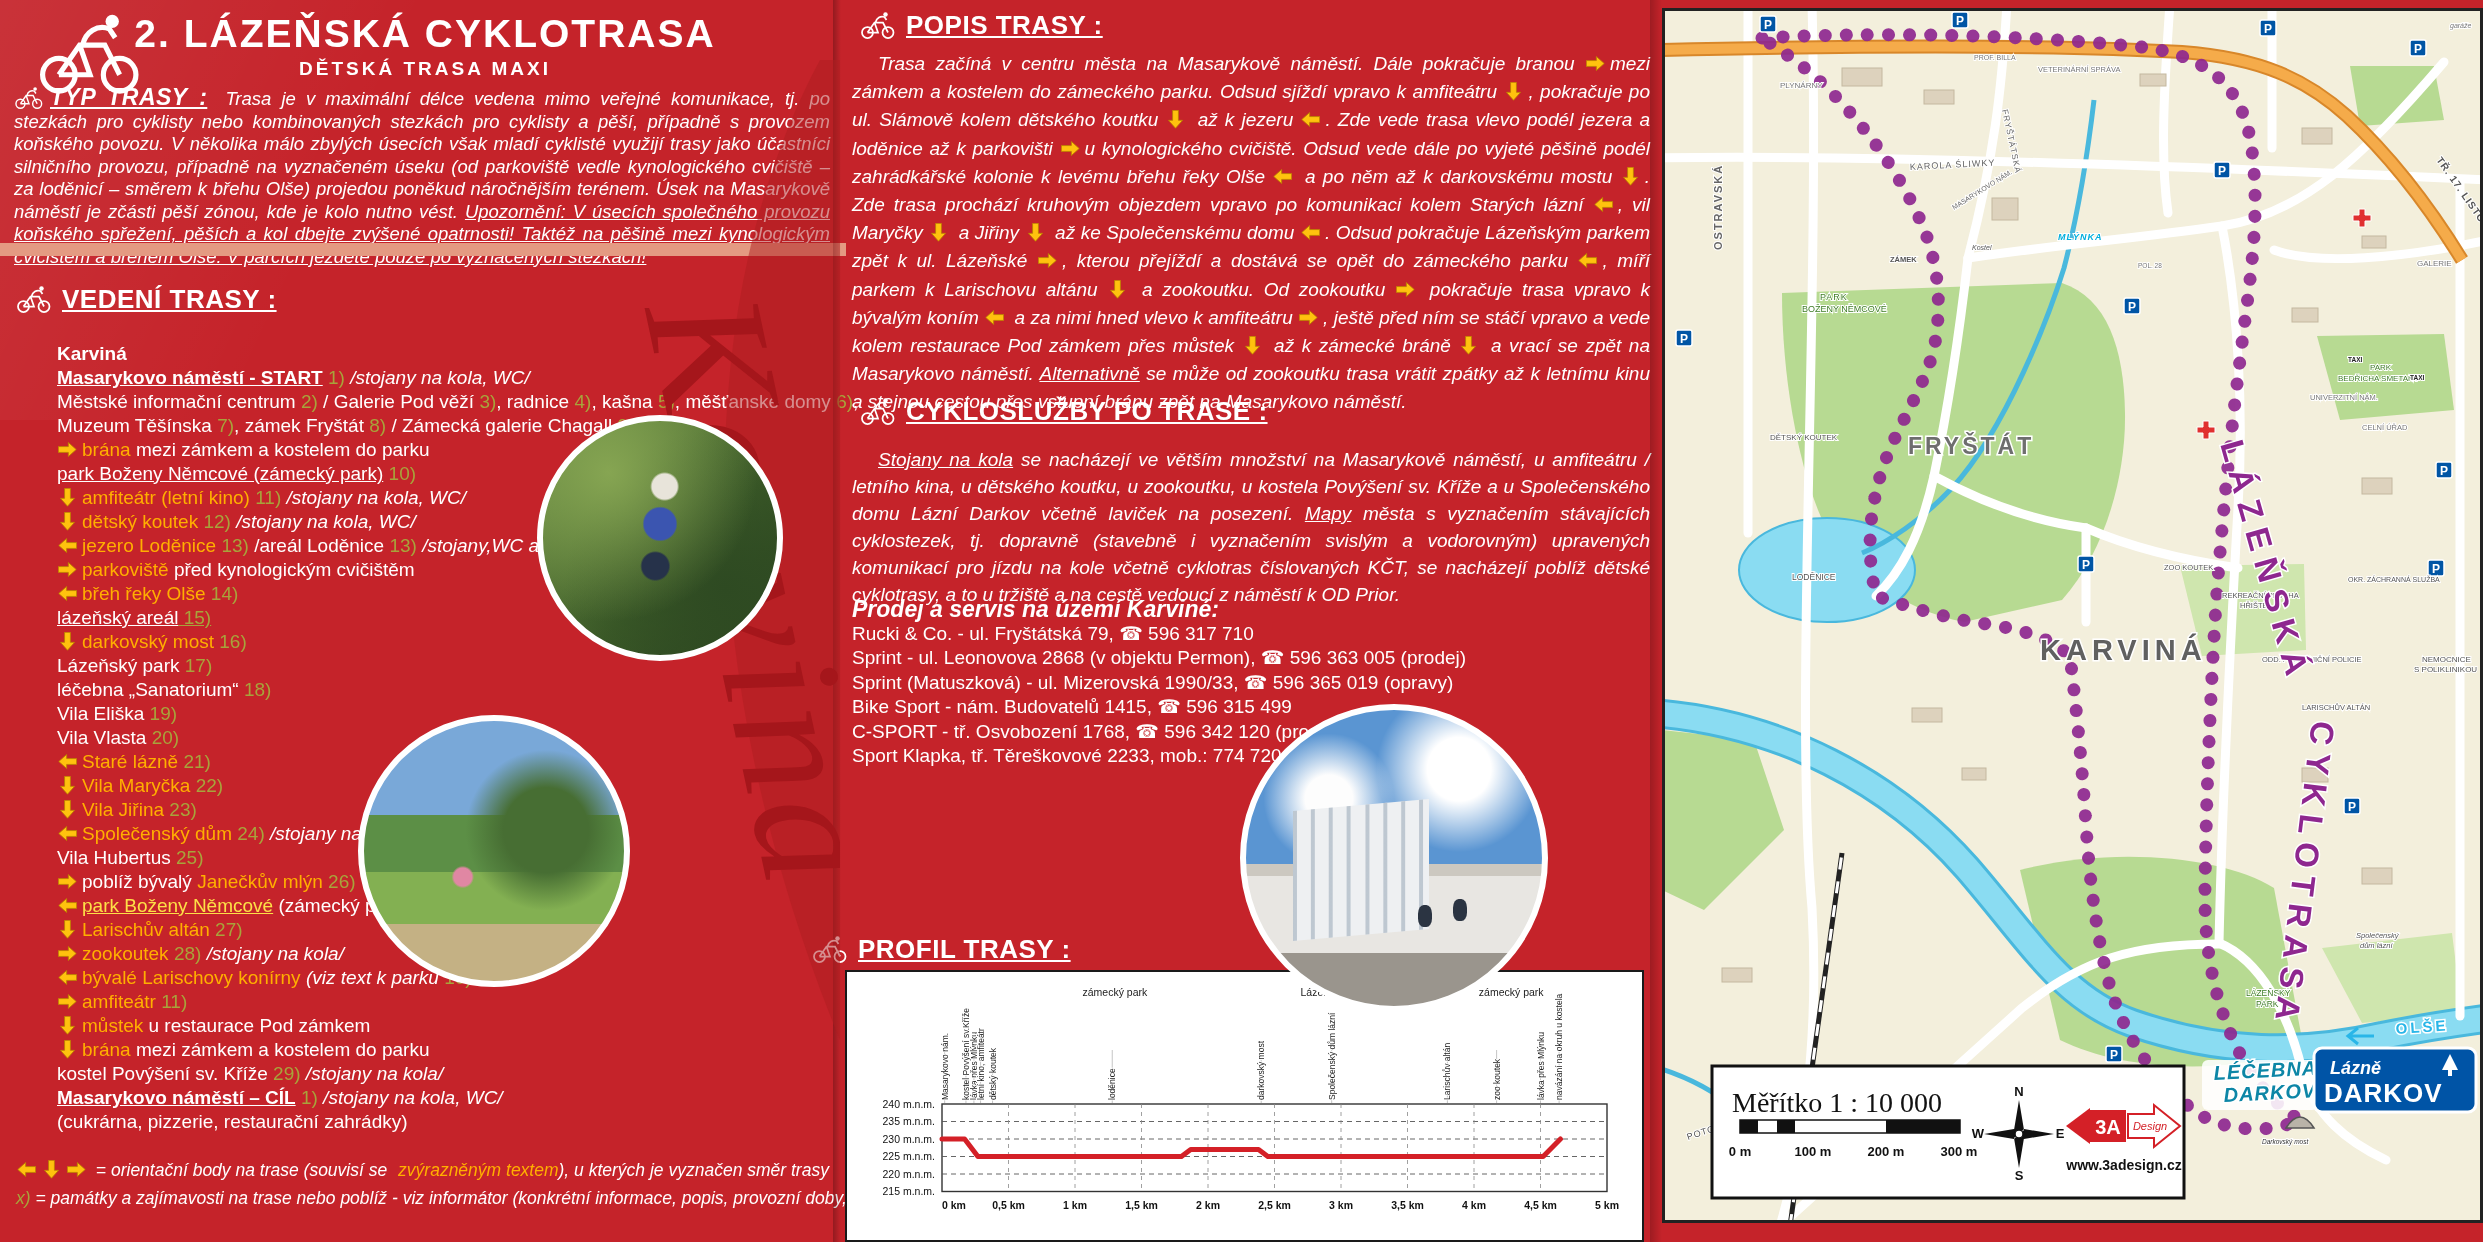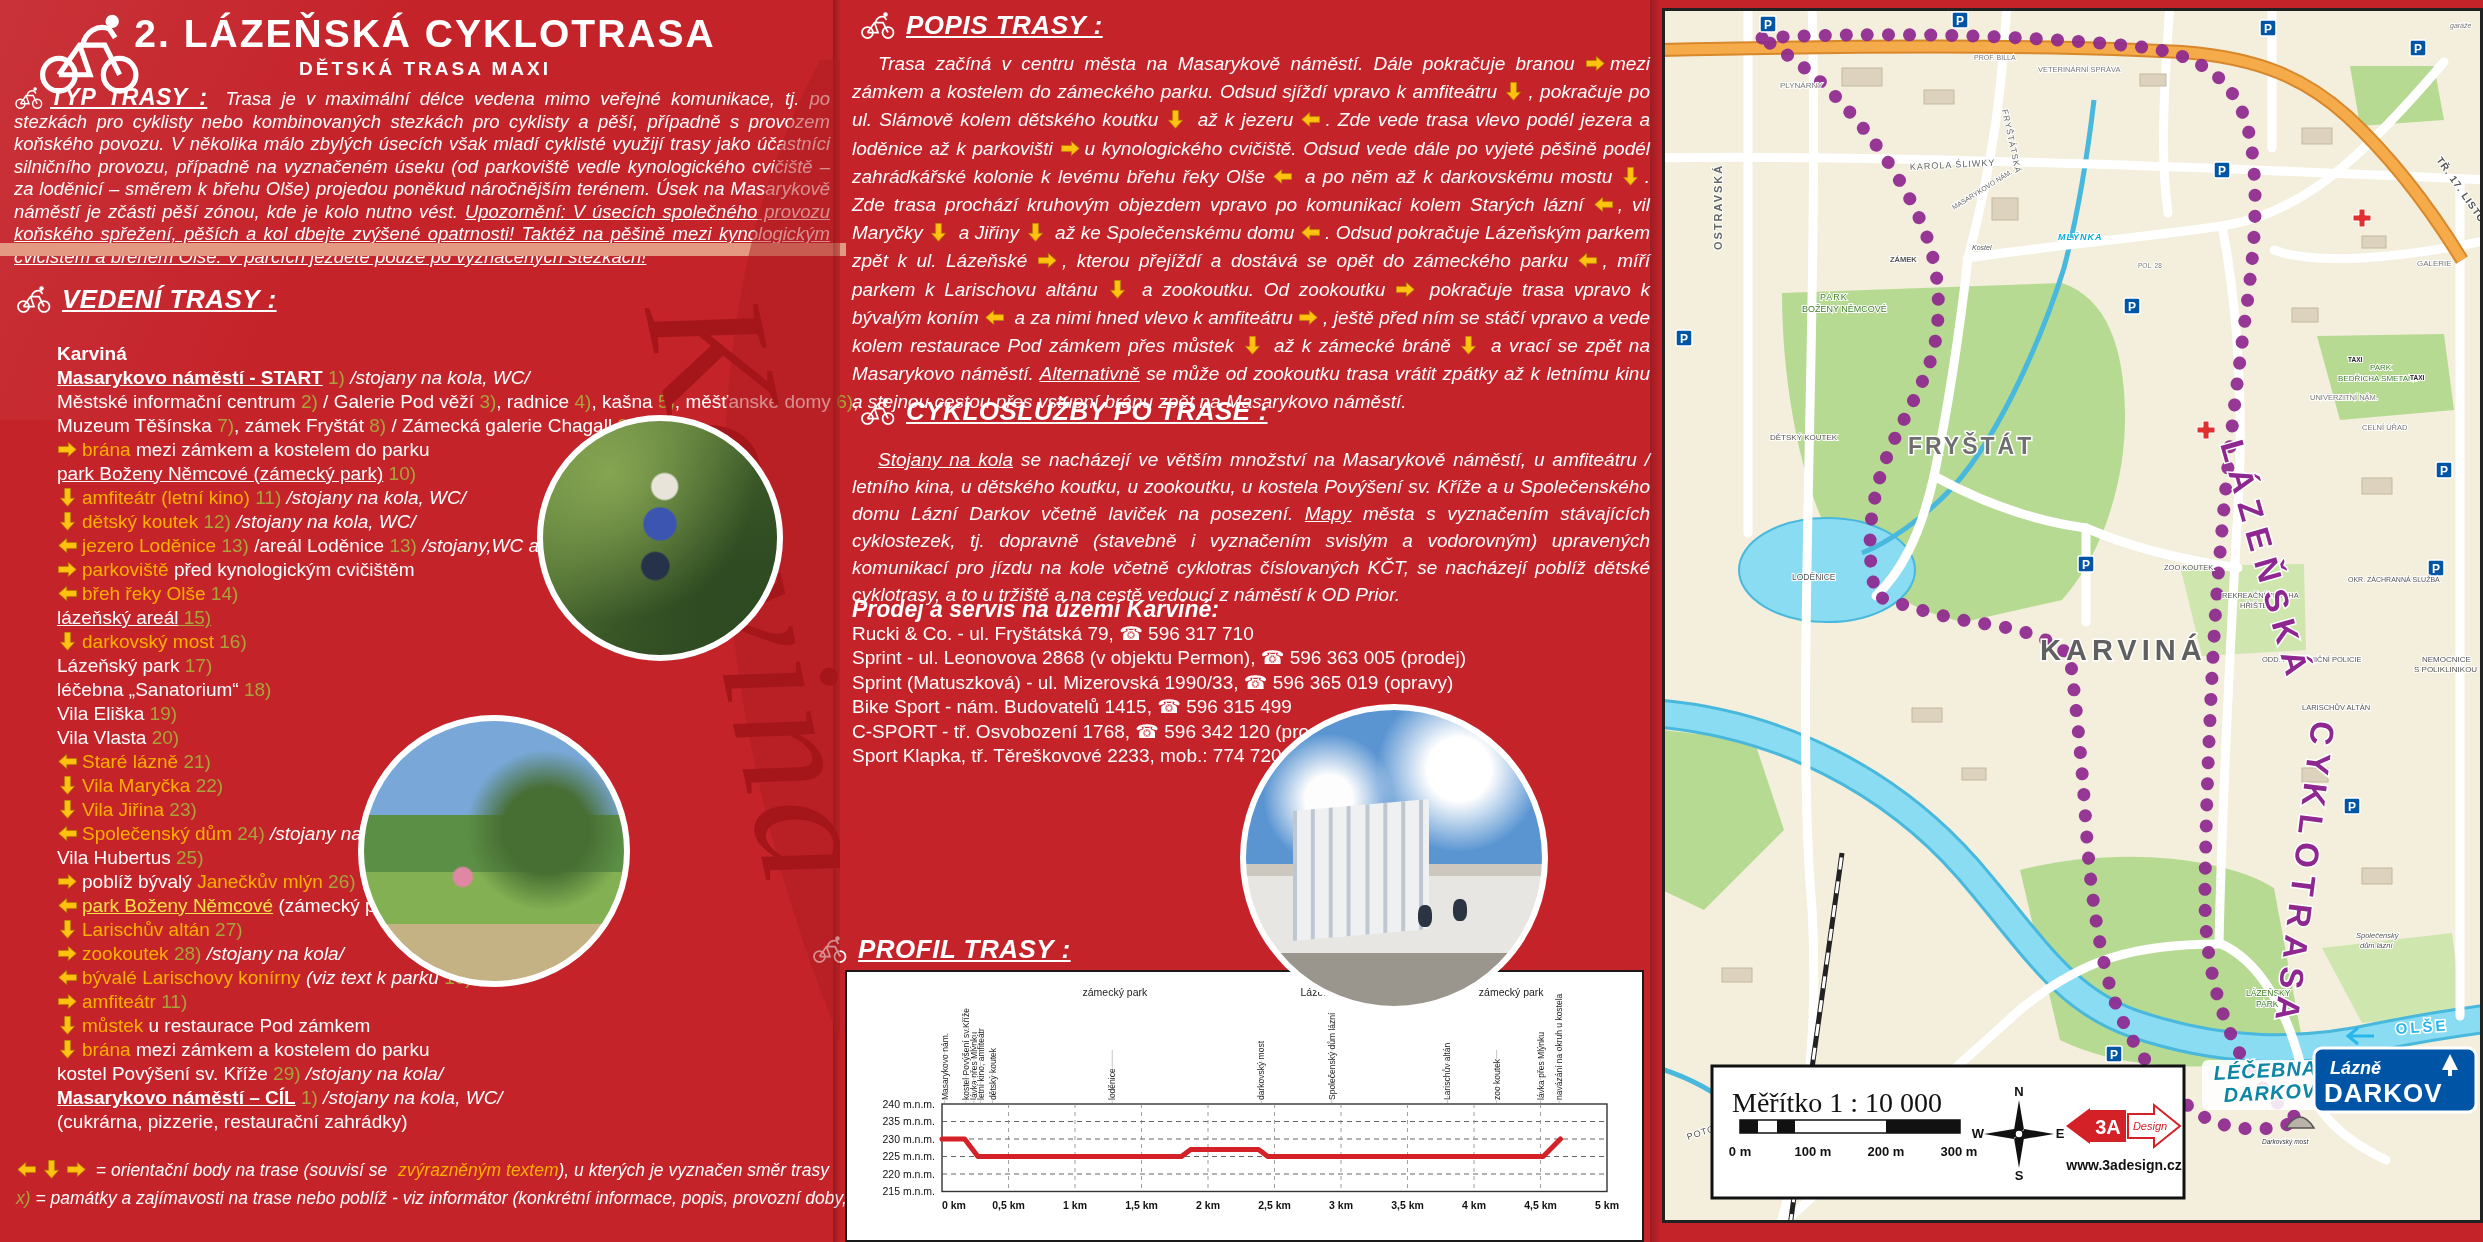--- a/index.html
+++ b/index.html
@@ -3,21 +3,21 @@
 <meta charset="utf-8">
 <style>
   html,body{margin:0;padding:0;background:#7a1115;}
   .page{position:relative;width:2483px;height:1242px;background:#c5232a;overflow:hidden;
         font-family:"Liberation Sans",sans-serif;color:#fff;}
   .page::before{content:"";position:absolute;left:0;top:0;width:520px;height:420px;
         background:linear-gradient(115deg,rgba(255,255,255,.07),rgba(255,255,255,0) 60%);pointer-events:none;}
   .abs{position:absolute;}
   
   .sec-head{display:flex;align-items:center;gap:10px;}
-  .sec-head h2{margin:0;font-size:26px;font-weight:bold;font-style:italic;text-decoration:underline;letter-spacing:.5px;}
+  .sec-head h2{margin:0;font-size:26px;font-weight:bold;text-decoration:underline;letter-spacing:.5px;}
   .bike-s{width:36px;height:27px;flex:0 0 auto;}
   
   .title-block{left:120px;top:12px;width:610px;text-align:center;}
   .title-block h1{margin:0;font-size:39px;font-weight:bold;letter-spacing:2px;}
   .title-block h3{margin:2px 0 0 0;font-size:19px;font-weight:bold;letter-spacing:3px;}
   
   .para{font-size:19px;line-height:28.2px;font-style:italic;text-align:justify;}
   .inline-head{font-weight:bold;text-decoration:underline;font-size:23px;letter-spacing:.5px;margin-right:8px;}
   .indent{text-indent:26px;}
   .t-u{text-decoration:underline;}

